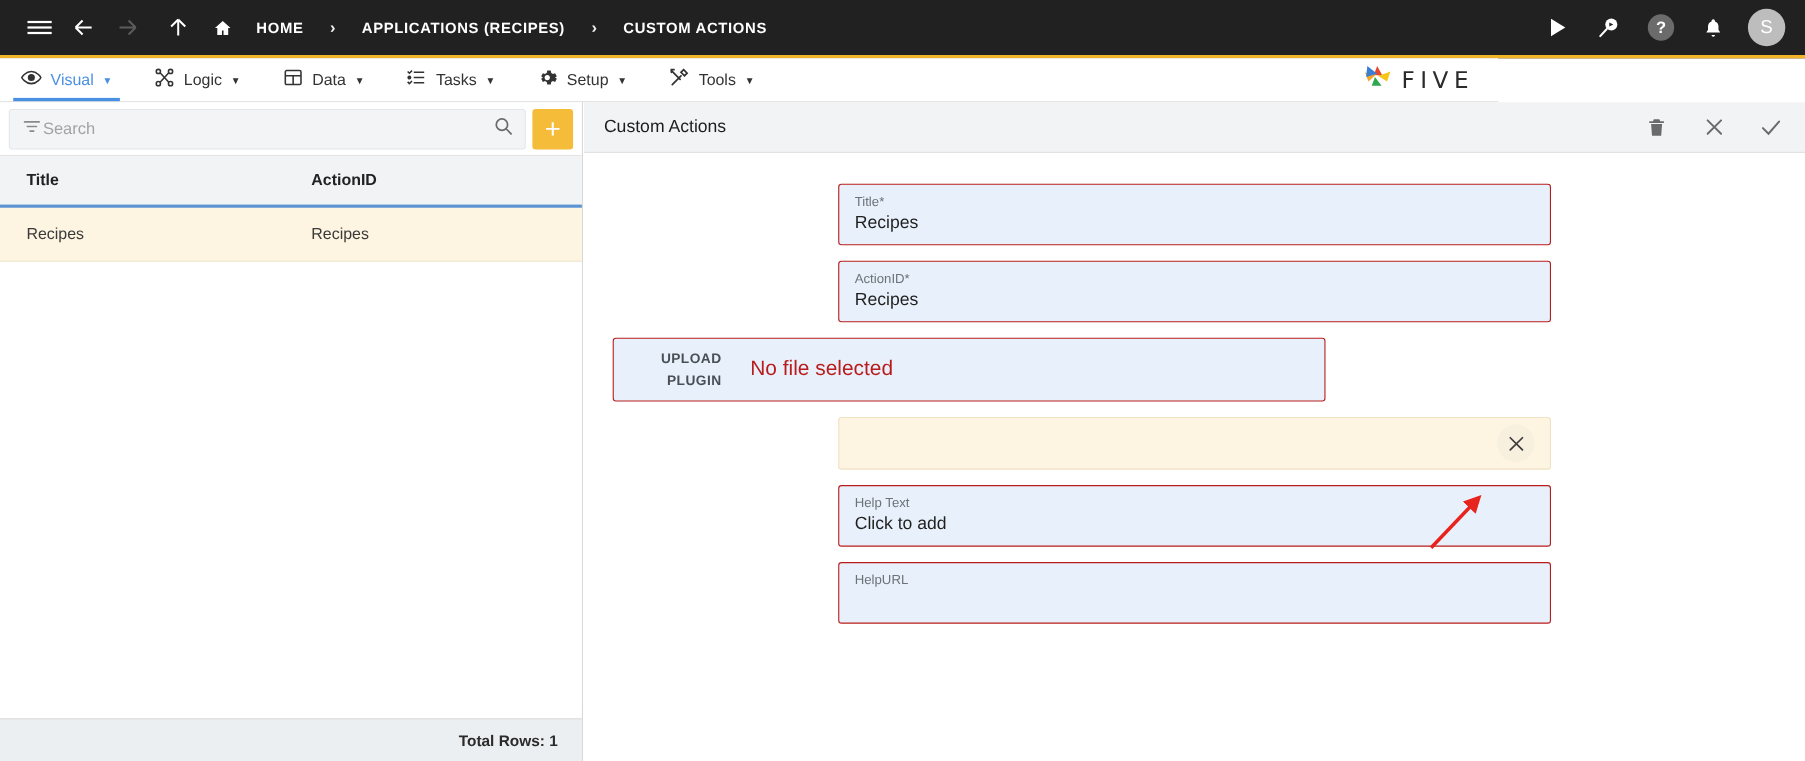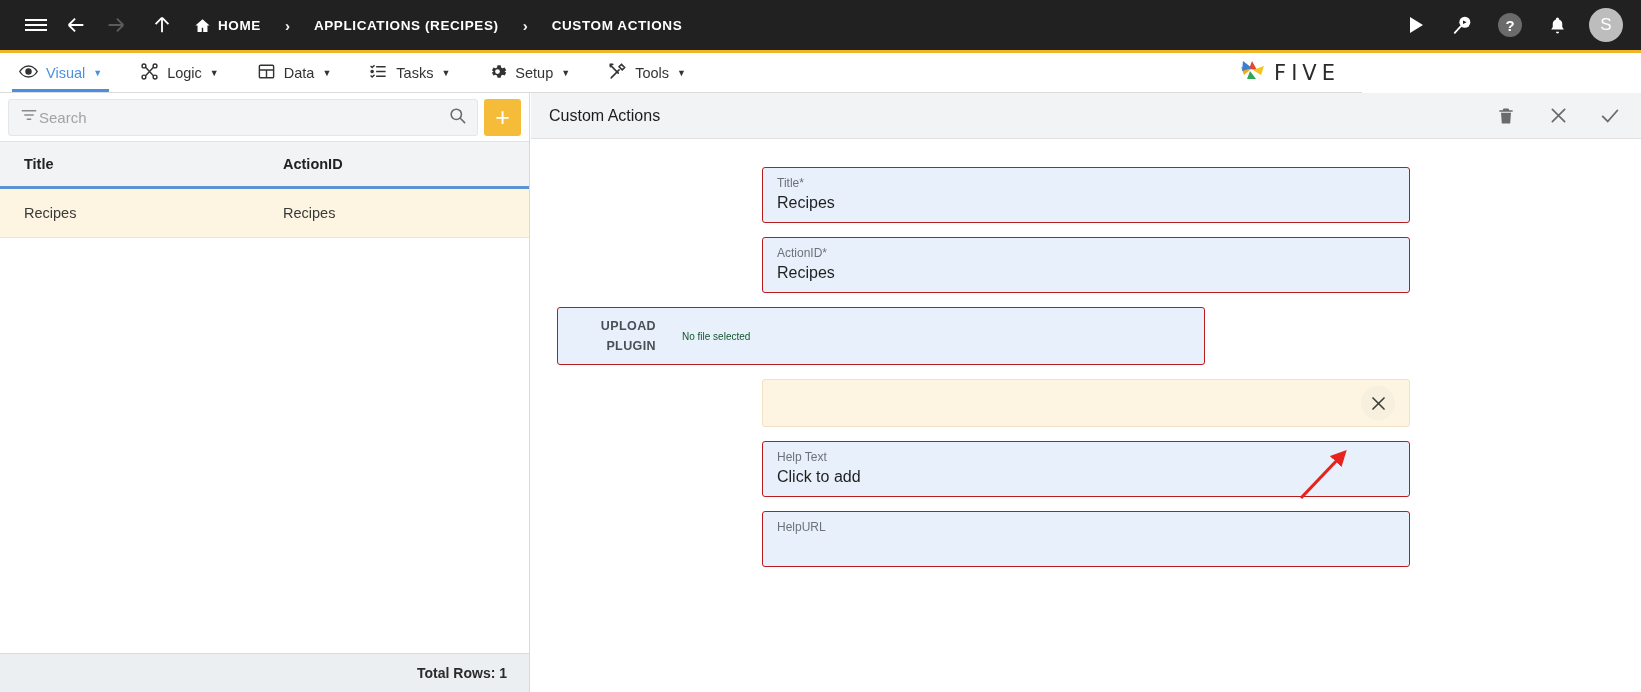--- a/index.html
+++ b/index.html
@@ -20,21 +20,21 @@
   .tb-icon {
     width: 40px; height: 40px; display: flex; align-items: center;
     justify-content: center; color: #ffffff; flex: none;
   }
   .hamburger { margin-left: 16px; }
   .hamburger span {
     display: block; width: 22px; height: 2px; background: #fff; margin: 3px 0;
   }
   .crumbs { display: flex; align-items: center; margin-left: 10px; }
   .crumb {
-    display: flex; align-items: center; gap: 7px;
+    display: flex; align-items: center; gap: 22px;
     color: #ffffff; font-size: 13.5px; font-weight: bold;
     letter-spacing: 0.6px; padding: 0 2px; white-space: nowrap;
   }
   .crumb-sep {
     color: #ffffff; font-size: 15px; font-weight: bold;
     margin: 0 22px; opacity: .95;
   }
   .home-icon { display: inline-flex; }
   .tb-right {
     margin-left: auto; display: flex; align-items: center;
@@ -163,21 +163,21 @@
   .field-label .req { color: #6d7278; }
   .field-value { font-size: 16px; color: #1f1f1f; line-height: 23px; }
   .field-empty { height: 23px; }
   .field.upload {
     display: flex; align-items: center; min-height: 58px; padding: 8px 14px; margin-left: 26px;
   }
   .upload-label {
     width: 84px; text-align: right; font-size: 12.5px; font-weight: bold;
     color: #4a4f55; letter-spacing: .4px; line-height: 20px;
   }
-  .upload-value { margin-left: 26px; font-size: 10px; color: #14532d; }
+  .upload-value { margin-left: 26px; font-size: 19px; color: #b91c1c; }
   .clear-btn {
     position: absolute; right: 14px; top: 50%; transform: translateY(-50%);
     width: 34px; height: 34px; border-radius: 50%; background: #f7f0df;
     display: flex; align-items: center; justify-content: center;
     color: #3c3c3c;
   }
   .annotation-arrow {
     position: absolute; left: 1295px; top: 448px;
     width: 60px; height: 55px; pointer-events: none;
   }

